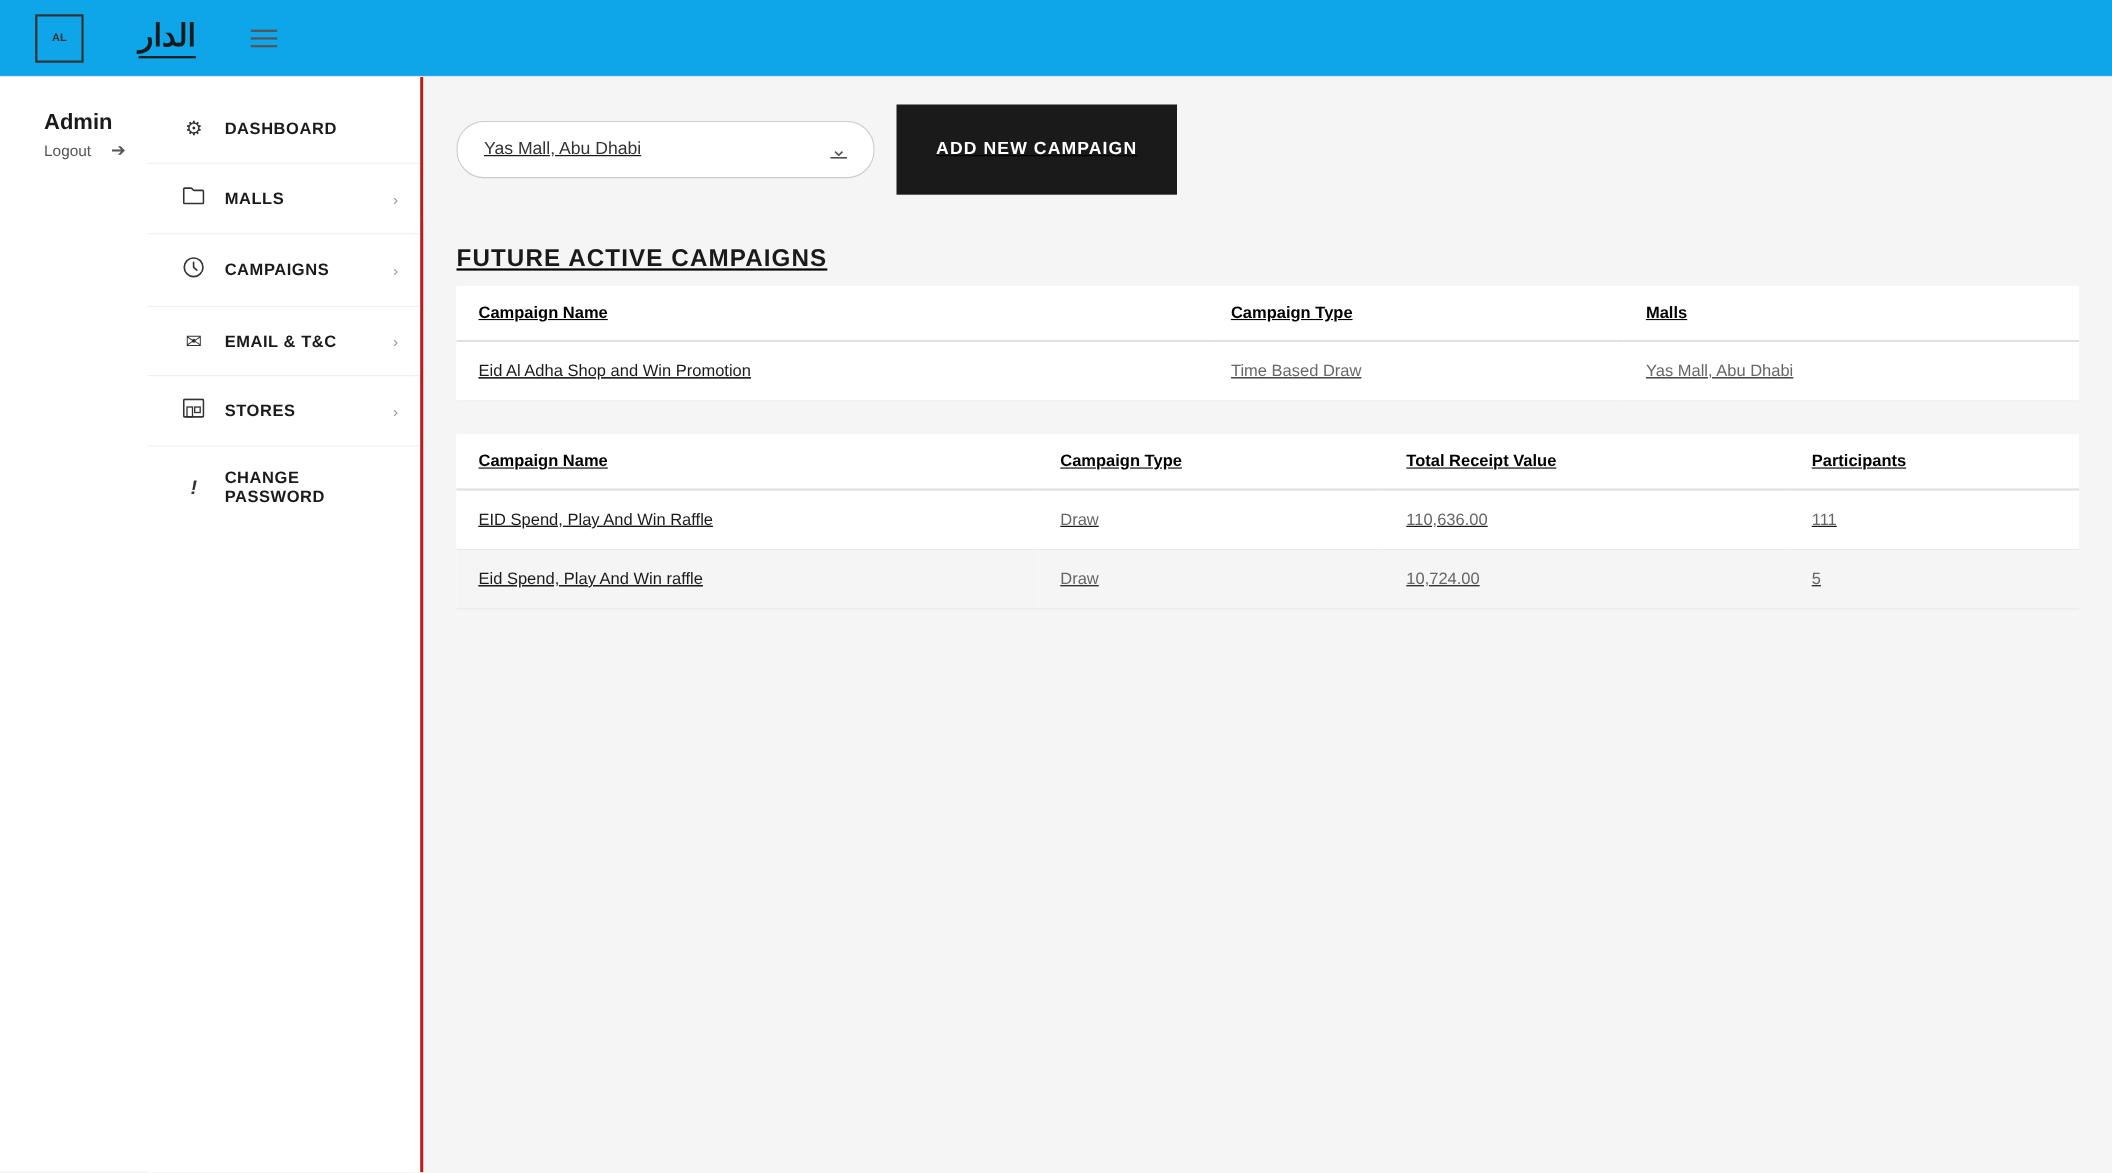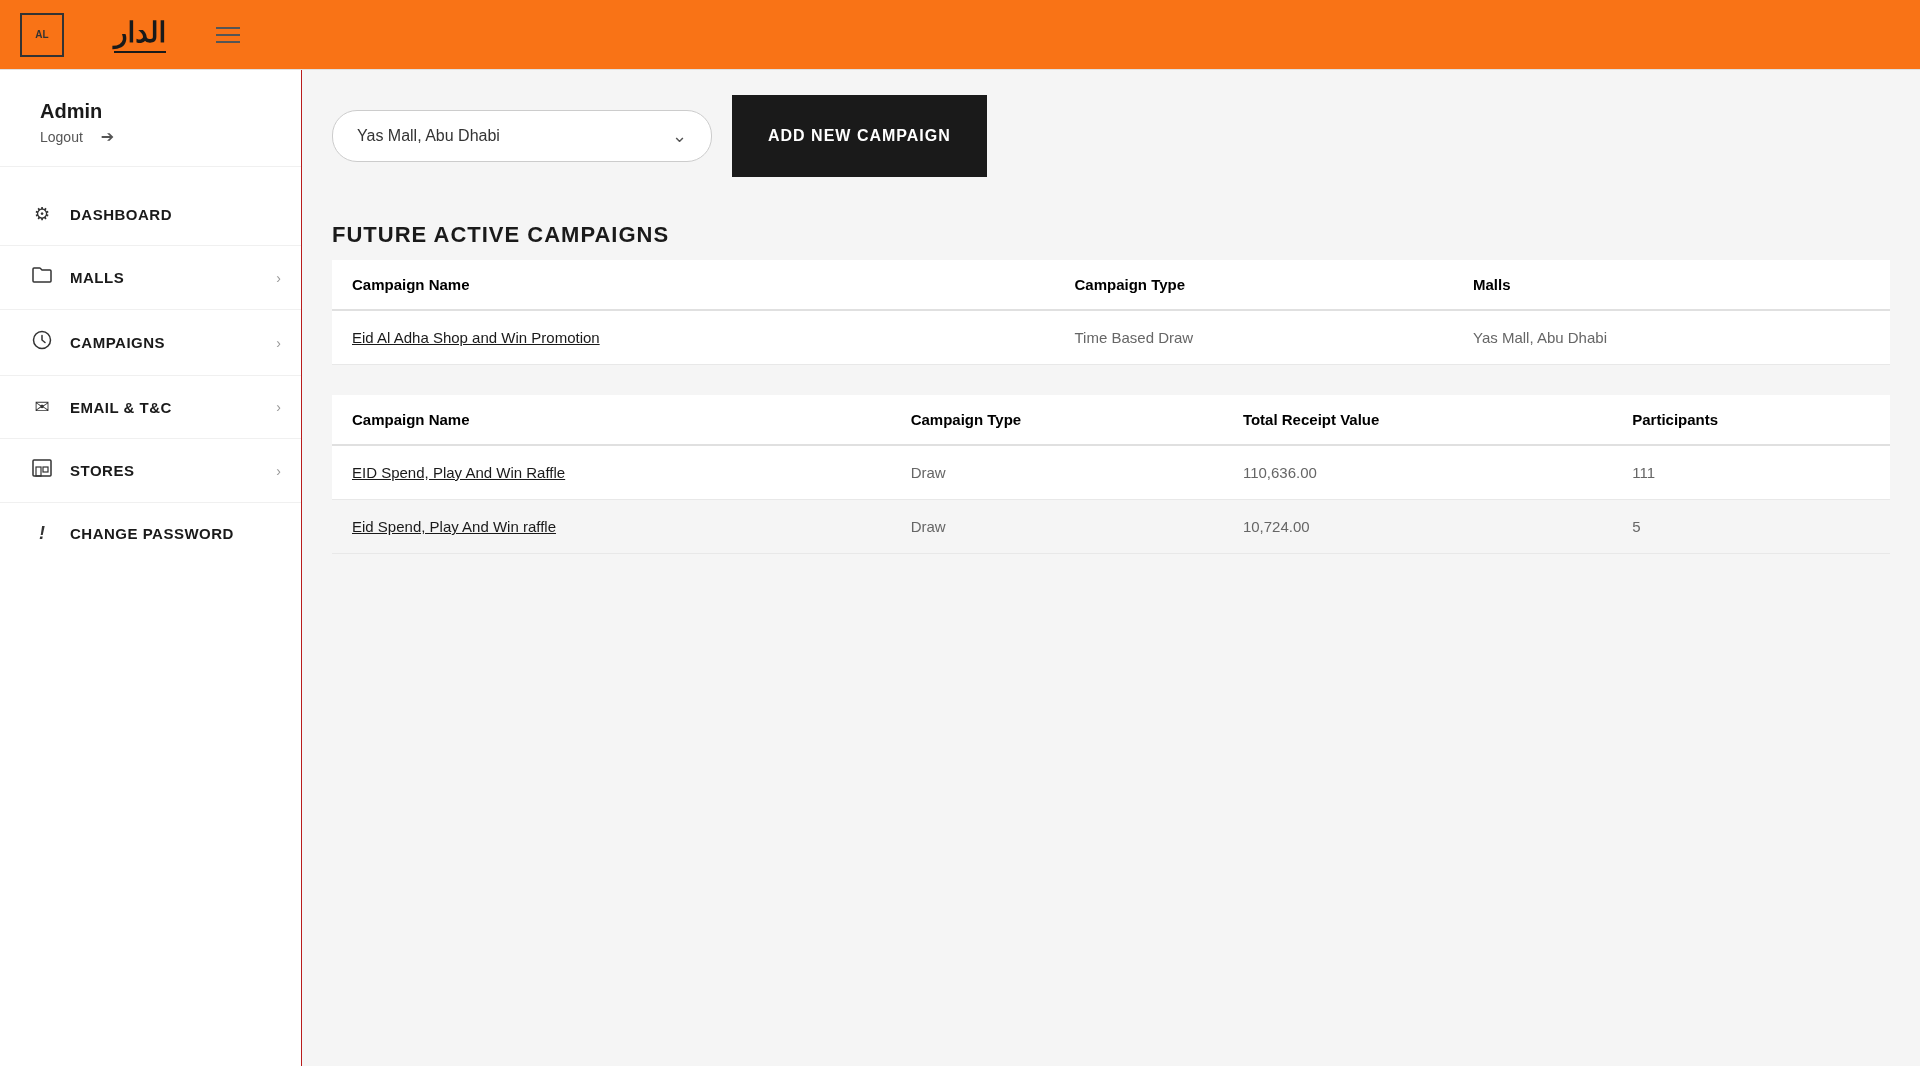--- a/index.html
+++ b/index.html
@@ -1,25 +1,25 @@
 <!DOCTYPE html>
 <html><head>
   <meta charset="utf-8">
   <style>
     * { box-sizing: border-box; margin: 0; padding: 0; }
     body { font-family: 'Arial', sans-serif; background: #f5f5f5; display: flex; flex-direction: column; height: 1066px; overflow: hidden; }
 
     
     .top-header {
       height: 70px;
-      background: #f97316;
+      background: #0ea5e9;
       border-bottom: 1px solid #e0e0e0;
       display: flex;
       align-items: center;
-      padding: 0 20px;
+      padding: 0 32px;
       gap: 20px;
       flex-shrink: 0;
     }
     .logo-area {
       display: flex;
       align-items: center;
       gap: 10px;
     }
     .logo-box {
       width: 44px;
@@ -58,26 +58,25 @@
 
     
     .main-layout {
       display: flex;
       flex: 1;
       overflow: hidden;
     }
 
     
     .sidebar {
-      width: 302px;
-      background: #fff;
-      border-right: 1px solid #b91c1c;
+      width: 385px;
+      background: #fff;
+      border-right: 3px solid #b91c1c;
       flex-shrink: 0;
       display: flex;
-      flex-direction: column;
       overflow-y: auto;
     }
     .user-section {
       padding: 30px 20px 20px 40px;
       border-bottom: 1px solid #f0f0f0;
     }
     .user-name {
       font-size: 20px;
       font-weight: 700;
       color: #1a1a1a;
@@ -128,20 +127,21 @@
       background: #f0f0f0;
       margin: 4px 0;
     }
 
     
     .content {
       flex: 1;
       overflow-y: auto;
       background: #f5f5f5;
       padding: 0;
+      text-decoration: underline;
     }
 
     
     .toolbar {
       background: #f5f5f5;
       padding: 25px 30px;
       display: flex;
       align-items: center;
       gap: 20px;
     }

